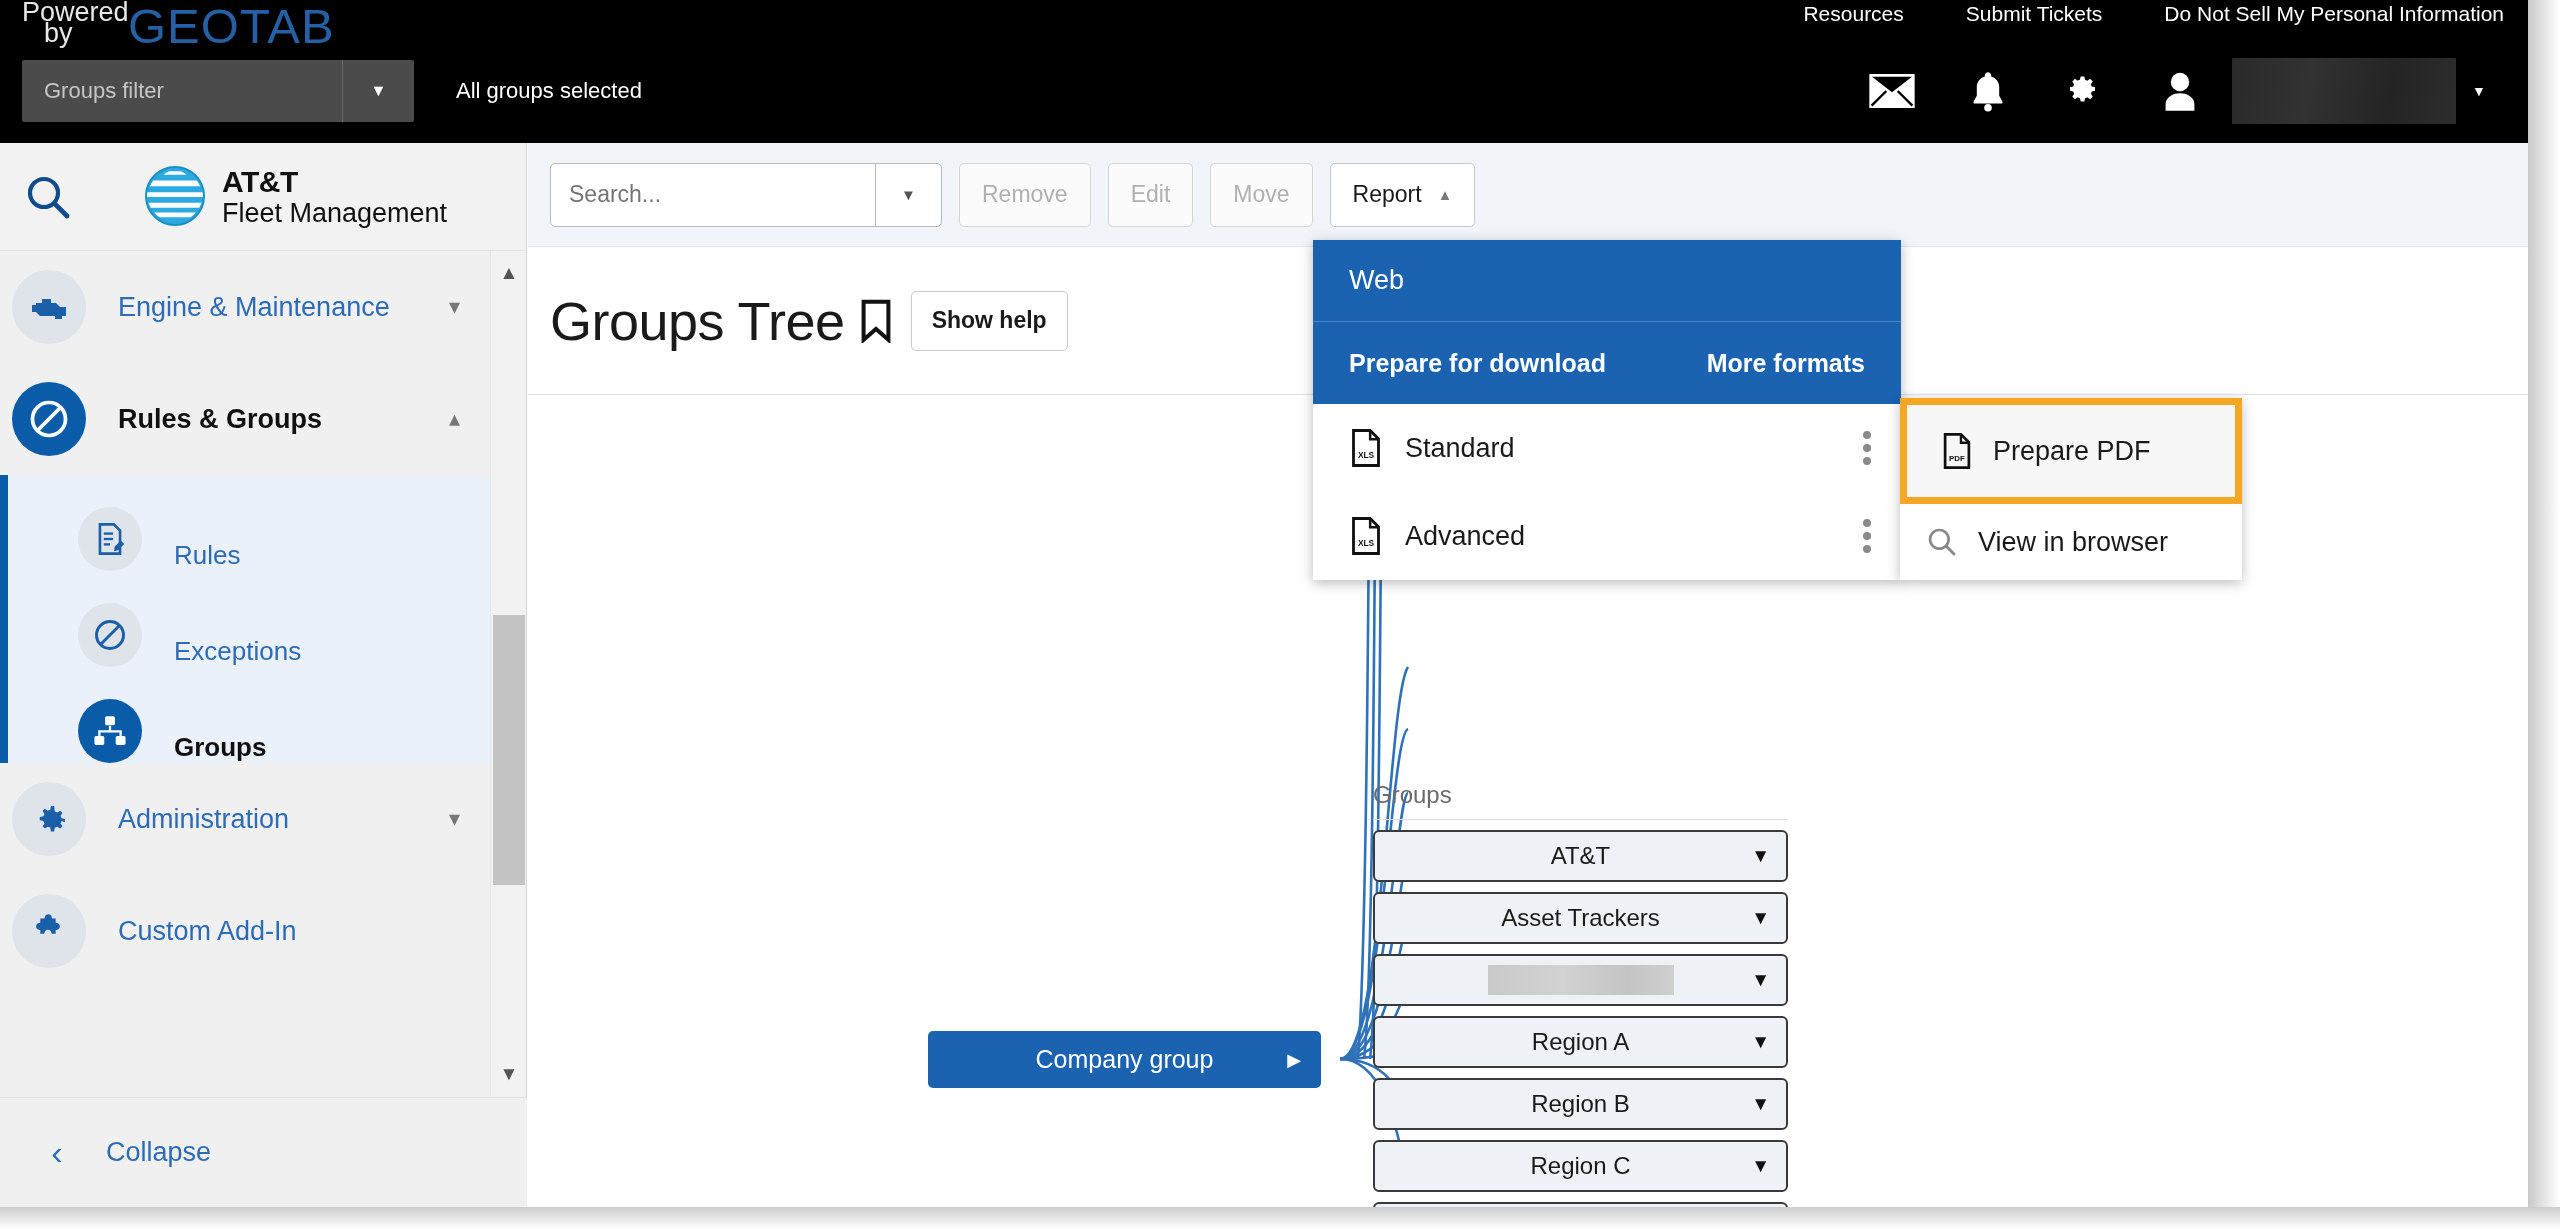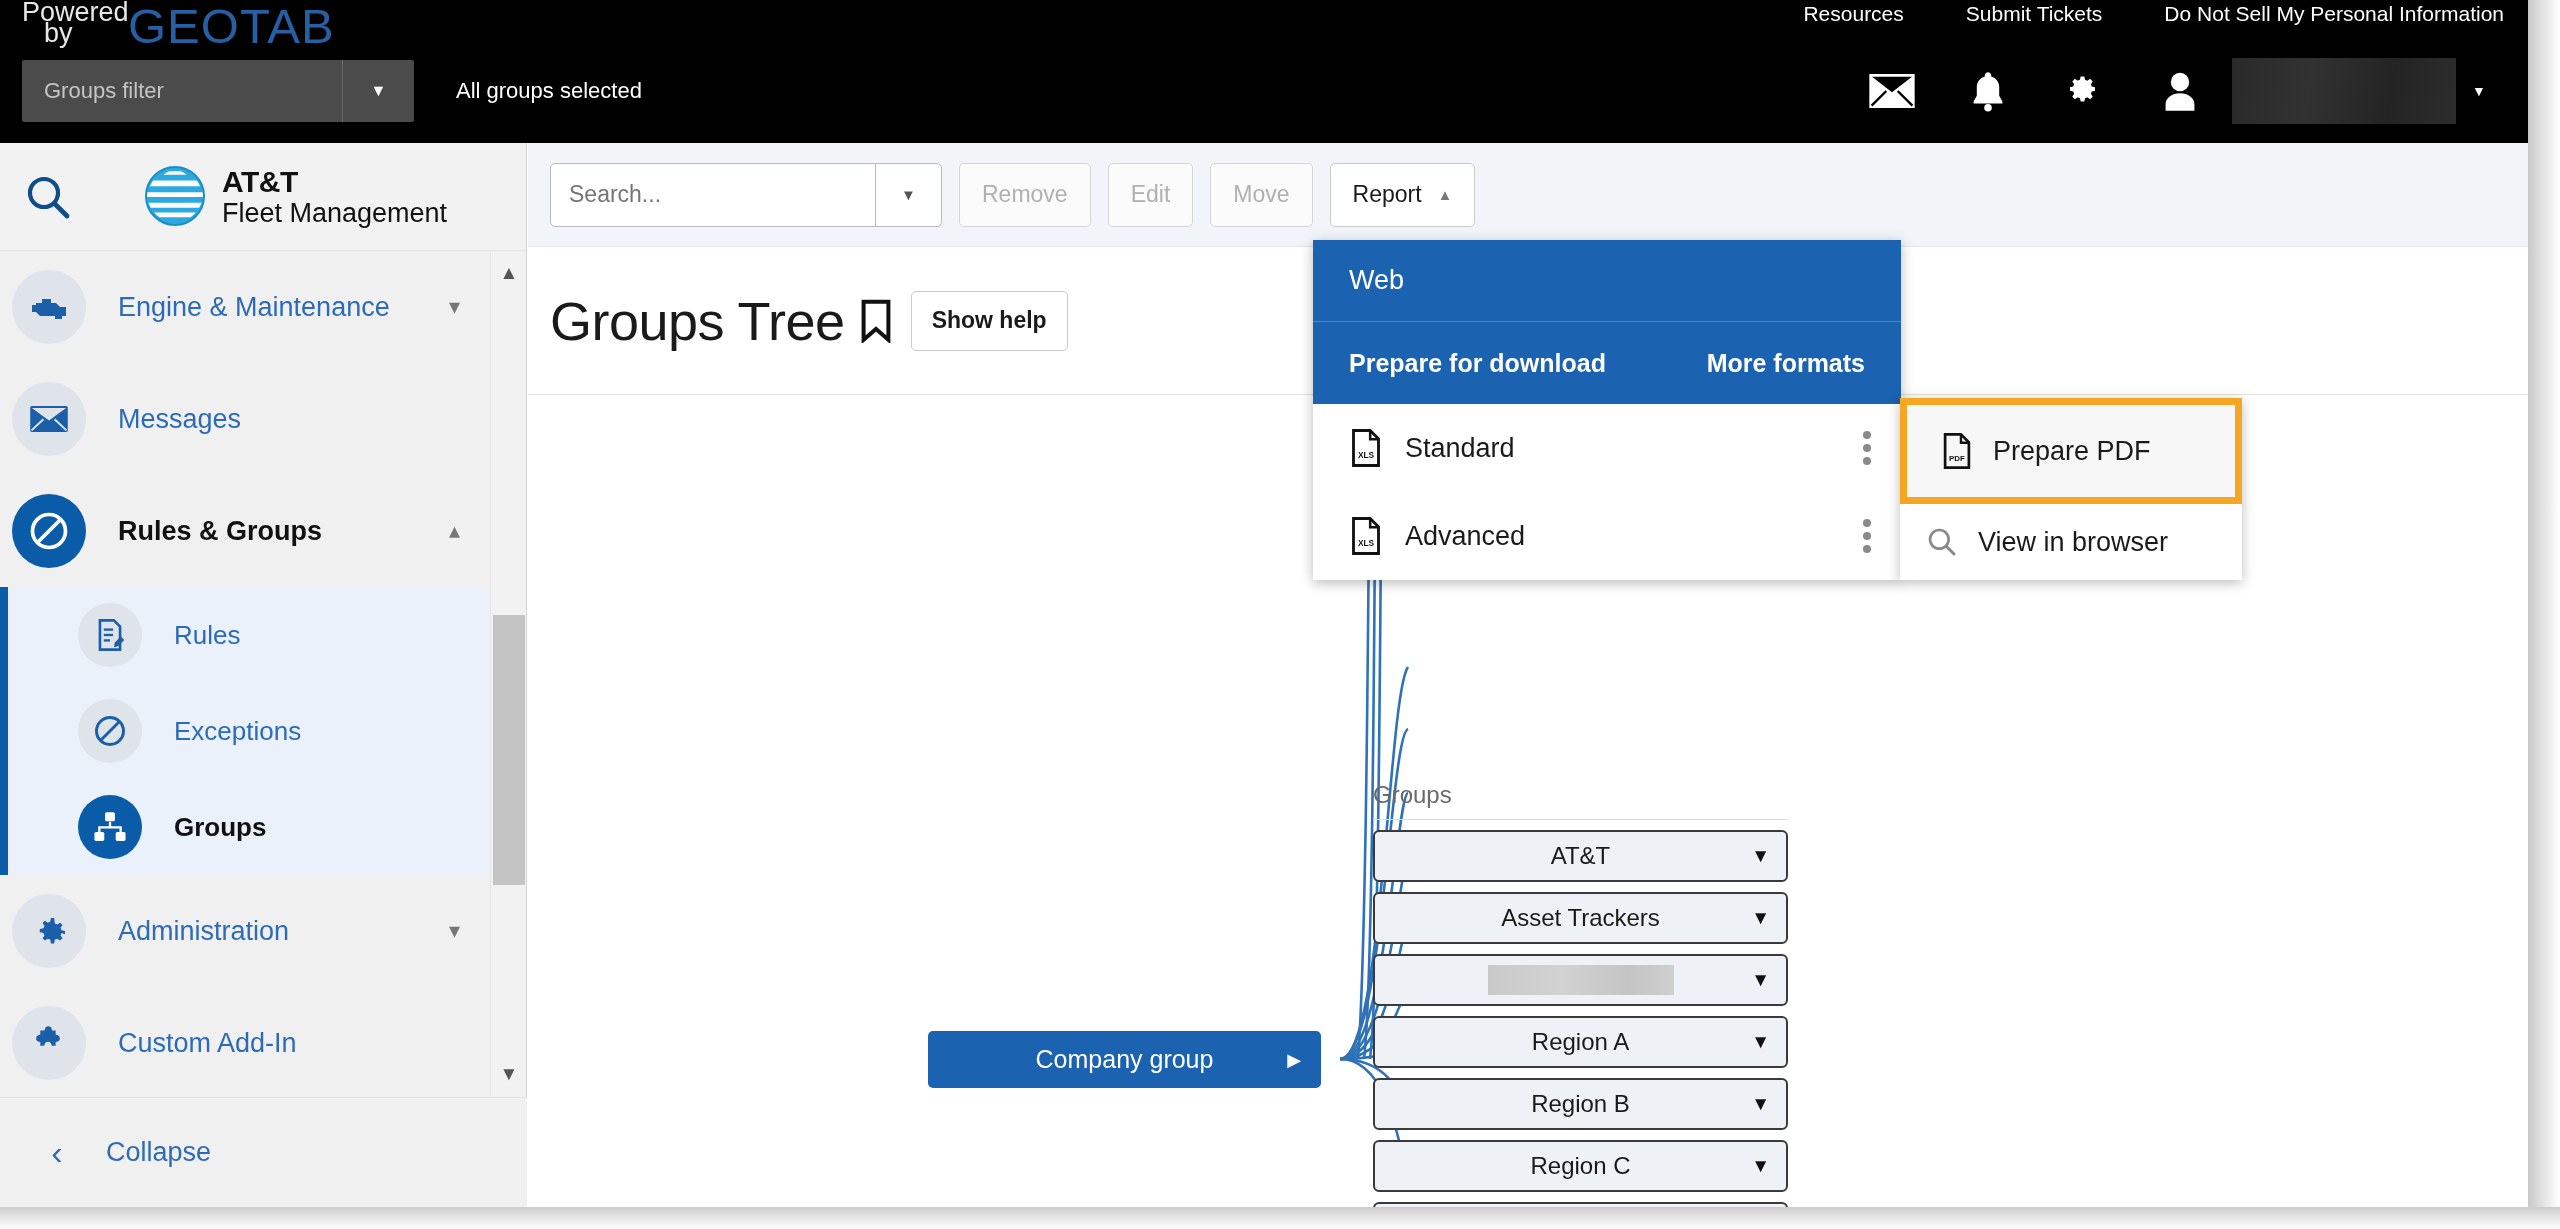--- a/index.html
+++ b/index.html
@@ -144,21 +144,21 @@
     overflow: hidden;
     background: #f0f0f0;
   }
   .nav-item {
     position: relative;
     display: flex; align-items: center;
     height: 112px;
     padding-left: 12px;
     cursor: pointer;
   }
-  .nav-item.sub { height: 96px; padding-left: 78px; }
+  .nav-item.sub { height: 96px; padding-left: 78px; align-items: flex-end; }
   .nav-item.active-sub { background: #eaf1fb; }
   .nav-item.active-sub::before {
     content: ""; position: absolute; left: 0; top: 0;
     width: 8px; height: 100%; background: #0a5ca8;
   }
   .nav-item.active-parent { background: #f0f0f0; }
   .nav-icon {
     width: 74px; height: 74px; border-radius: 50%;
     background: #dfe3ea;
     display: flex; align-items: center; justify-content: center;
@@ -530,30 +530,20 @@
       <div class="nav-item">
         <div class="nav-icon">
           <svg width="40" height="30" viewBox="0 0 40 30">
             <path fill="#1a5fa8" d="M7 11h6V7h9v4h5l4 4h6v9h-4v3h-7v-3H11l-4-4H3v-7h4z"></path>
           </svg>
         </div>
         <span class="nav-label">Engine &amp; Maintenance</span>
         <span class="nav-chev">▾</span>
       </div>
 
-      <div class="nav-item">
-        <div class="nav-icon">
-          <svg width="40" height="28" viewBox="0 0 24 17">
-            <rect x="0.6" y="0.6" width="22.8" height="15.8" rx="1" fill="#1a5fa8"></rect>
-            <path fill="#dfe3ea" d="M1.6 1.8h20.8L12 9.4z"></path>
-            <path fill="none" stroke="#dfe3ea" stroke-width="1.2" d="M1.4 15.4L8.6 8.6M22.6 15.4L15.4 8.6"></path>
-          </svg>
-        </div>
-        <span class="nav-label">Messages</span>
-      </div>
 
       <div class="nav-item active-parent">
         <div class="nav-icon solid">
           <svg width="44" height="44" viewBox="0 0 24 24">
             <circle cx="12" cy="12" r="9" fill="none" stroke="#ffffff" stroke-width="2"></circle>
             <line x1="6" y1="18" x2="18" y2="6" stroke="#ffffff" stroke-width="2"></line>
           </svg>
         </div>
         <span class="nav-label bold">Rules &amp; Groups</span>
         <span class="nav-chev">▴</span>

